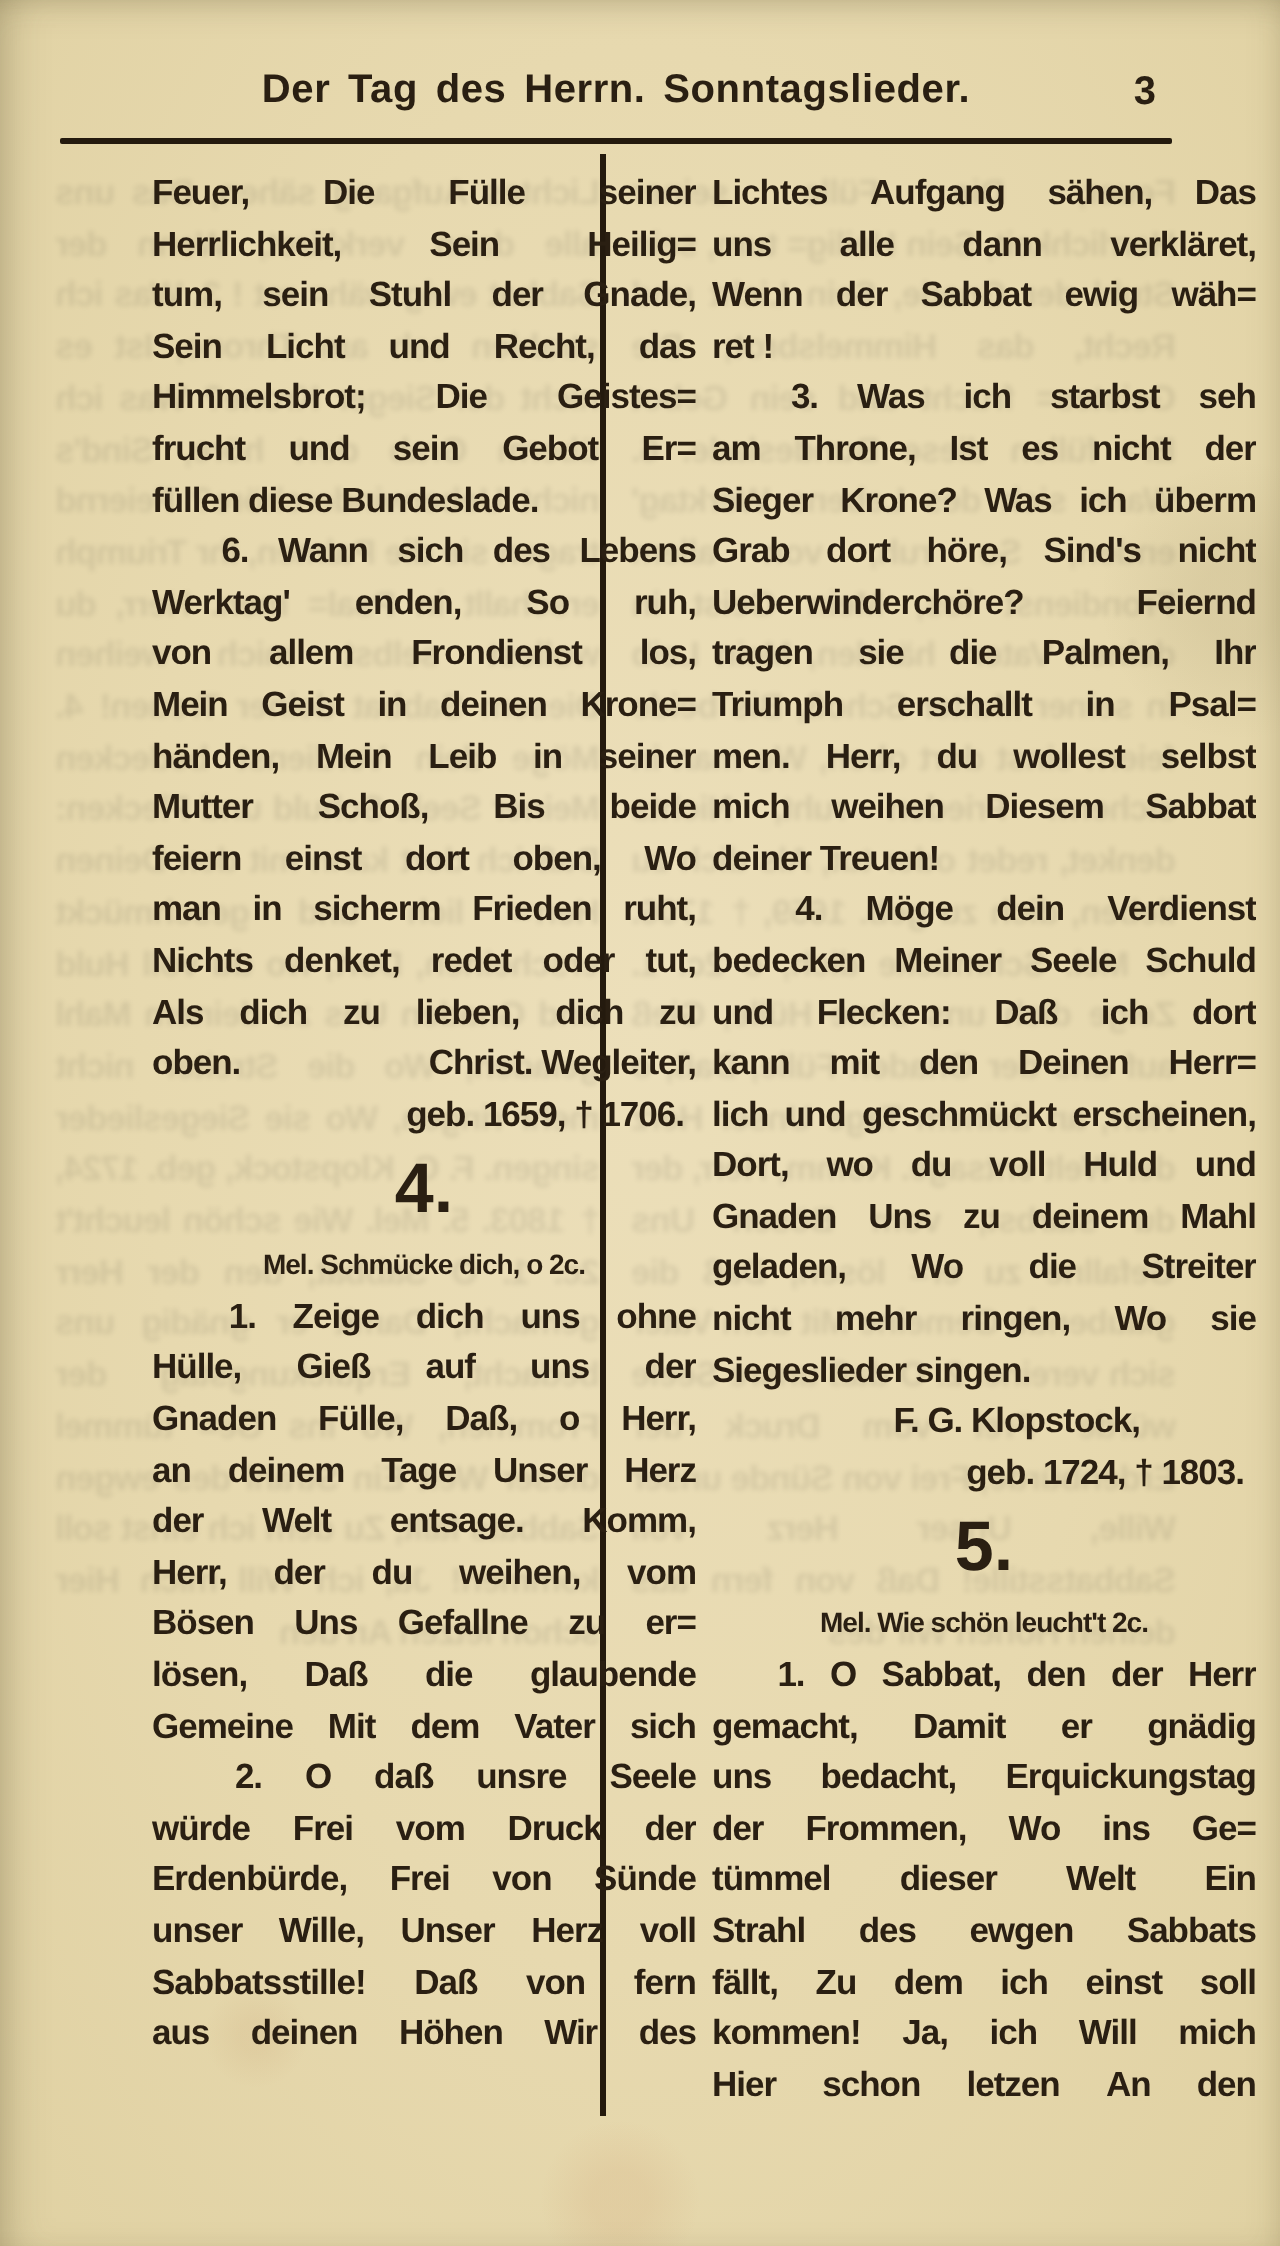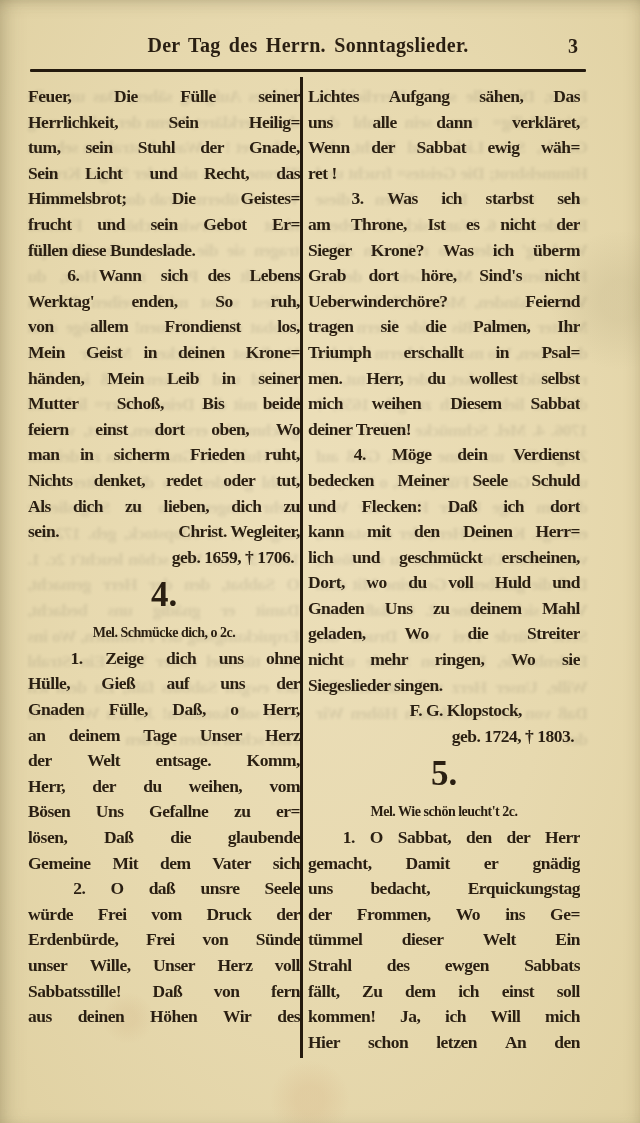--- a/index.html
+++ b/index.html
@@ -6,29 +6,29 @@
   body{width:640px;height:1123px;overflow:hidden;background:#cfc29a;}
   .sheet{
     position:relative;width:640px;height:1123px;
     background:
       radial-gradient(circle at 310px 1100px, rgba(190,120,70,.10) 0 14px, rgba(190,120,70,0) 40px),
       radial-gradient(circle at 128px 1018px, rgba(170,110,60,.08) 0 8px, rgba(170,110,60,0) 26px),
       radial-gradient(circle at 620px 300px, rgba(120,110,70,.10) 0 20px, rgba(120,110,70,0) 70px),
       radial-gradient(ellipse at 50% 45%, #ecdfba 0%, #e7d9af 55%, #e0d1a2 100%);
     box-shadow:inset 14px 0 22px -12px rgba(90,80,45,.35), inset -10px 0 18px -12px rgba(90,80,45,.25),
                inset 0 12px 20px -14px rgba(90,80,45,.30);
-    font-family:Liberation Serif, serif;
+    font-family:Liberation Sans, sans-serif;
     color:var(--ink,#2a1f12);
   }
   .header{position:absolute;top:34px;left:30px;width:556px;height:30px;text-align:center;}
   .title{font-weight:bold;font-size:20px;letter-spacing:.3px;word-spacing:3px;}
   .pagenum{position:absolute;right:8px;top:1px;font-weight:bold;font-size:20px;}
   .hrule{position:absolute;left:30px;top:69px;width:556px;height:3px;background:#241a0e;border-radius:1px;}
   .vrule{position:absolute;left:300px;top:77px;width:3px;height:981px;background:#241a0e;}
-  .col{position:absolute;top:84px;width:272px;}
+  .col{position:absolute;top:84px;width:272px;margin-left:48px;}
   .col-l{left:28px;}
   .col-r{left:308px;}
   .line{
     height:25.6px;line-height:25.6px;overflow:hidden;
     font-weight:bold;font-size:17.5px;letter-spacing:-0.5px;
     white-space:nowrap;
   }
   .line.j,.line.i,.line.split{display:flex;justify-content:space-between;align-items:baseline;}
   .line.i .indent{display:inline-block;width:20px;flex:0 0 20px;}
   .line.s{text-align:left;}
@@ -164,21 +164,21 @@
       </div>
       <div class="line j">
         <span>Als</span>
         <span>dich</span>
         <span>zu</span>
         <span>lieben,</span>
         <span>dich</span>
         <span>zu</span>
       </div>
       <div class="line split">
-        <span>sein.</span>
+        <span>oben.</span>
         <span>Christ. Wegleiter,</span>
       </div>
       <div class="line r">geb. 1659, † 1706.</div>
       <div class="line h">4.</div>
       <div class="line m">Mel. Schmücke dich, o 2c.</div>
       <div class="line i">
         <span class="indent"></span>
         <span>1.</span>
         <span>Zeige</span>
         <span>dich</span>

